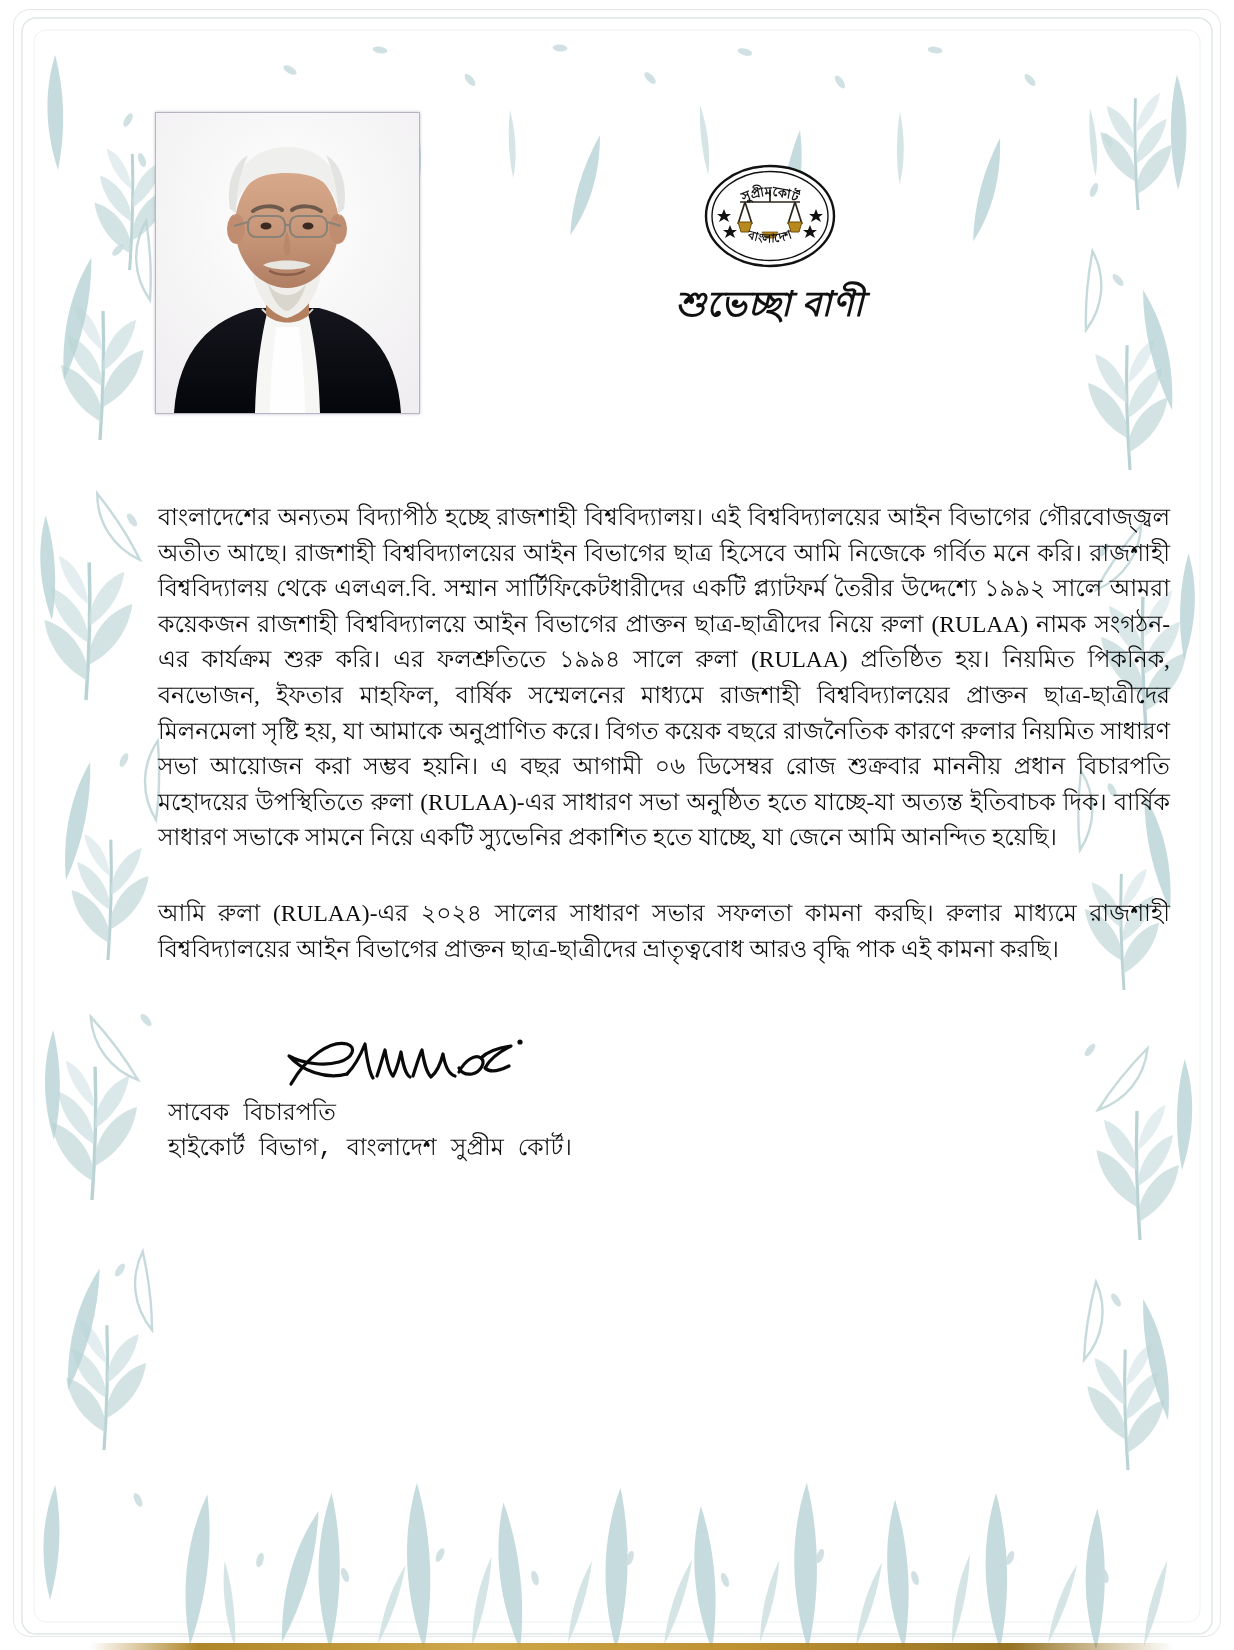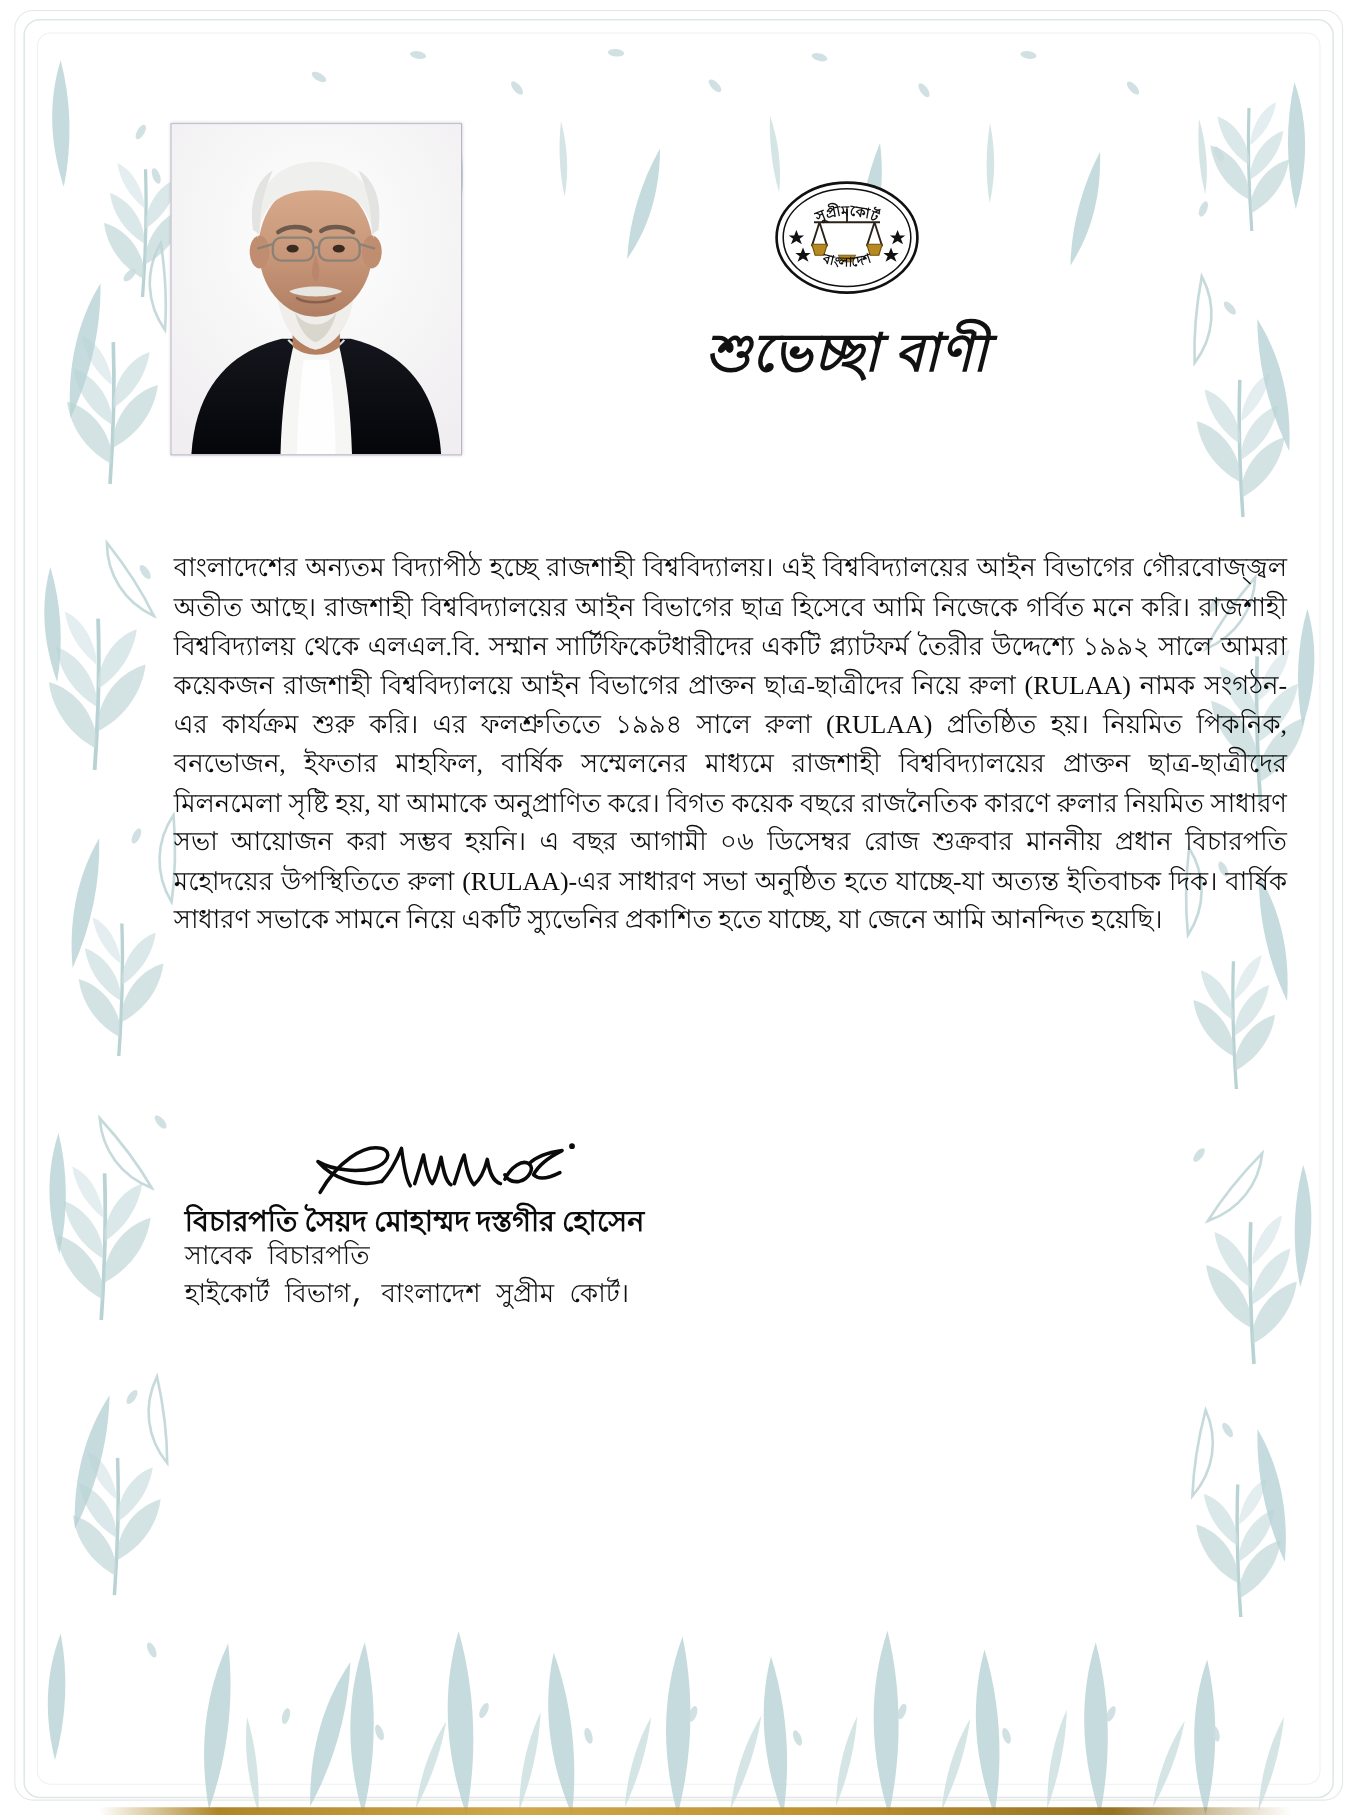--- a/index.html
+++ b/index.html
@@ -73,23 +73,23 @@
     width: 300px;
     text-align: center;
   }
   .seal {
     width: 140px; height: 112px;
     margin: 0 auto;
   }
   .seal svg { display:block; width:100%; height:100%; }
 
   .greeting-title {
-    margin-top: 24px;
+    margin-top: 14px;
     font-family: "Liberation Serif", "DejaVu Serif", serif;
-    font-size: 48px;
+    font-size: 35px;
     font-weight: 700;
     font-style: italic;
     color: #111;
     letter-spacing: 1px;
     line-height: 1.1;
     white-space: nowrap;
   }
 
   
   .body-block {
@@ -599,35 +599,35 @@
             </text>
           </svg>
         </div>
 
         <div class="greeting-title">শুভেচ্ছা বাণী</div>
       </div>
     </div>
 
     <div class="body-block">
       <p class="para">বাংলাদেশের অন্যতম বিদ্যাপীঠ হচ্ছে রাজশাহী বিশ্ববিদ্যালয়। এই বিশ্ববিদ্যালয়ের আইন বিভাগের গৌরবোজ্জ্বল অতীত আছে। রাজশাহী বিশ্ববিদ্যালয়ের আইন বিভাগের ছাত্র হিসেবে আমি নিজেকে গর্বিত মনে করি। রাজশাহী বিশ্ববিদ্যালয় থেকে এলএল.বি. সম্মান সার্টিফিকেটধারীদের একটি প্ল্যাটফর্ম তৈরীর উদ্দেশ্যে ১৯৯২ সালে আমরা কয়েকজন রাজশাহী বিশ্ববিদ্যালয়ে আইন বিভাগের প্রাক্তন ছাত্র-ছাত্রীদের নিয়ে রুলা (RULAA) নামক সংগঠন-এর কার্যক্রম শুরু করি। এর ফলশ্রুতিতে ১৯৯৪ সালে রুলা (RULAA) প্রতিষ্ঠিত হয়। নিয়মিত পিকনিক, বনভোজন, ইফতার মাহফিল, বার্ষিক সম্মেলনের মাধ্যমে রাজশাহী বিশ্ববিদ্যালয়ের প্রাক্তন ছাত্র-ছাত্রীদের মিলনমেলা সৃষ্টি হয়, যা আমাকে অনুপ্রাণিত করে। বিগত কয়েক বছরে রাজনৈতিক কারণে রুলার নিয়মিত সাধারণ সভা আয়োজন করা সম্ভব হয়নি। এ বছর আগামী ০৬ ডিসেম্বর রোজ শুক্রবার মাননীয় প্রধান বিচারপতি মহোদয়ের উপস্থিতিতে রুলা (RULAA)-এর সাধারণ সভা অনুষ্ঠিত হতে যাচ্ছে-যা অত্যন্ত ইতিবাচক দিক। বার্ষিক সাধারণ সভাকে সামনে নিয়ে একটি স্যুভেনির প্রকাশিত হতে যাচ্ছে, যা জেনে আমি আনন্দিত হয়েছি।</p>
+      <p class="para">আমি রুলা (RULAA)-এর ২০২৪ সালের সাধারণ সভার সফলতা কামনা করছি। রুলার মাধ্যমে রাজশাহী বিশ্ববিদ্যালয়ের আইন বিভাগের প্রাক্তন ছাত্র-ছাত্রীদের ভ্রাতৃত্ববোধ আরও বৃদ্ধি পাক এই কামনা করছি।</p>
     </div>
 
     <div class="sign-block">
       <div class="signature-mark">
         <svg viewBox="0 0 330 68" xmlns="http://www.w3.org/2000/svg">
           <g fill="none" stroke="#0a0a0a" stroke-width="3.2" stroke-linecap="round" stroke-linejoin="round">
             <path d="M18,54 C34,26 58,10 74,14 C84,17 80,28 66,32 C52,36 30,34 16,26 C28,40 52,50 74,44"></path>
             <path d="M74,44 C82,36 88,24 92,14 C94,30 96,42 100,48"></path>
             <path d="M104,46 C108,34 110,26 112,20 C114,32 116,42 120,46 C124,40 126,30 128,22 C130,34 132,44 137,47"></path>
             <path d="M140,46 C144,34 146,26 149,20 C151,32 153,42 158,47 C164,42 168,32 170,24 C172,36 175,44 182,46"></path>
             <path d="M186,42 C192,30 202,24 208,28 C213,32 208,42 199,44 C192,45 188,42 186,38"></path>
             <path d="M208,28 C214,22 224,18 238,16 C226,22 216,30 212,38 C216,42 224,42 236,36"></path>
           </g>
           <circle cx="247" cy="12" r="2.6" fill="#0a0a0a"></circle>
         </svg>
       </div>
-      <div class="sign-name">বিচারপতি সৈয়দ মোহাম্মদ দস্তগীর হোসেন</div>
       <div class="sign-role">সাবেক বিচারপতি</div>
       <div class="sign-court">হাইকোর্ট বিভাগ, বাংলাদেশ সুপ্রীম কোর্ট।</div>
     </div>
 
   </div>
 </div>
 
 </body></html>

